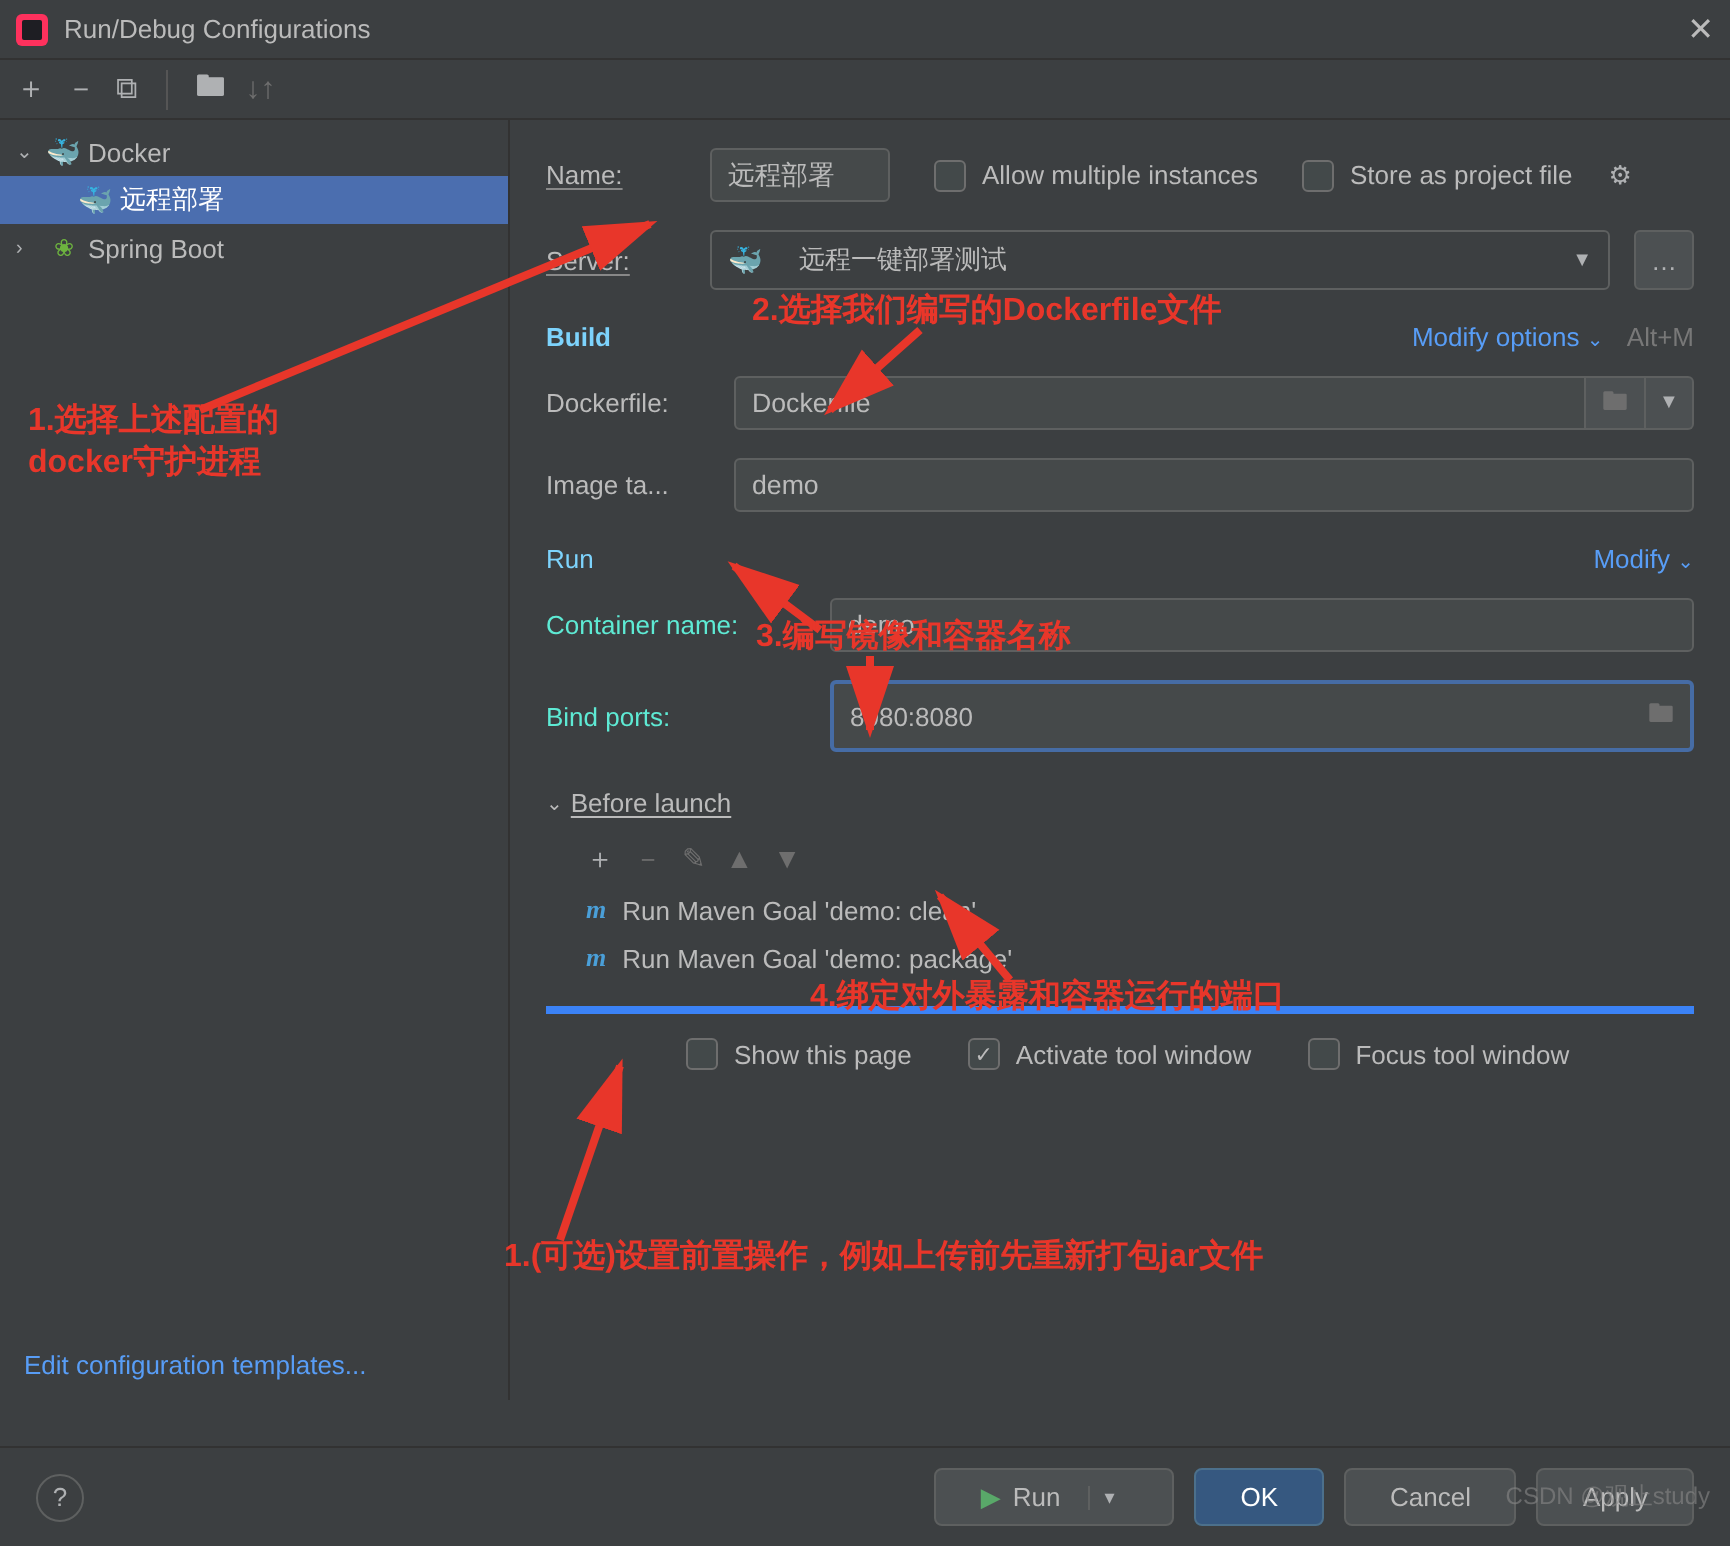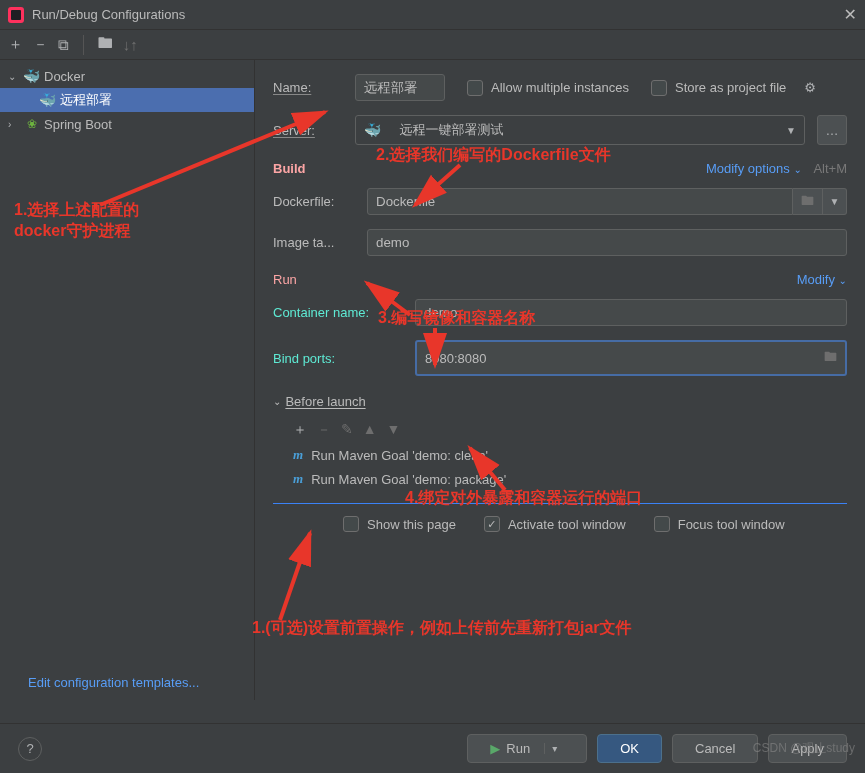--- a/index.html
+++ b/index.html
@@ -14,53 +14,53 @@
 .icon-btn { color: #afb1b3; cursor: pointer; font-size: 15px; }
 .main { display: flex; height: 640px; }
 .sidebar { width: 255px; background: #3c3f41; border-right: 1px solid #323232; padding-top: 4px; display: flex; flex-direction: column; }
 .tree { flex: 1; }
 .tree-item { display: flex; align-items: center; height: 24px; padding-left: 8px; gap: 4px; cursor: pointer; }
 .tree-item.selected { background: #4b6eaf; color: #fff; }
 .tree-item .arrow { width: 12px; color: #afb1b3; font-size: 10px; }
 .tree-item .node-icon { width: 16px; height: 16px; display: inline-flex; align-items: center; justify-content: center; }
 .docker-icon { color: #4a9fd8; font-size: 14px; }
 .spring-icon { color: #6db33f; font-size: 12px; }
-.edit-templates { color: #589df6; padding: 10px 28px; cursor: pointer; }
+.edit-templates { color: #589df6; padding: 10px 12px; cursor: pointer; }
 .content { flex: 1; padding: 14px 18px 6px 18px; overflow: hidden; position: relative; }
 .row { display: flex; align-items: center; margin-bottom: 14px; gap: 12px; }
 .label { min-width: 70px; color: #bbb; }
 .label.u { text-decoration: underline; text-decoration-color: #888; text-underline-offset: 2px; }
 .textfield { background: #45494a; border: 1px solid #5e6060; color: #bbb; padding: 5px 8px; border-radius: 3px; }
 .textfield.wide { flex: 1; }
 .textfield.name { width: 90px; }
 .checkbox-row { display: flex; align-items: center; gap: 8px; margin-left: 10px; }
 .checkbox { width: 16px; height: 16px; border: 1px solid #6e6e6e; border-radius: 3px; background: #43494a; display: inline-flex; align-items: center; justify-content: center; color: #bbb; font-size: 11px; }
 .gear { color: #afb1b3; margin-left: 6px; cursor: pointer; }
 .dropdown { background: #3c3f41; border: 1px solid #5e6060; border-radius: 3px; display: flex; align-items: center; padding: 5px 8px; flex: 1; position: relative; }
 .dropdown .dd-arrow { position: absolute; right: 8px; color: #afb1b3; font-size: 10px; }
 .btn-square { width: 30px; height: 30px; background: #4c5052; border: 1px solid #5e6060; border-radius: 3px; display: flex; align-items: center; justify-content: center; color: #afb1b3; cursor: pointer; }
 .section-header { display: flex; align-items: center; justify-content: space-between; margin: 16px 0 12px 0; }
-.section-title { color: #fca5a5; font-weight: bold; }
+.section-title { color: #7dd3fc; font-weight: bold; }
 .link { color: #589df6; cursor: pointer; }
 .hint { color: #787878; margin-left: 8px; }
 .input-group { display: flex; flex: 1; }
 .input-group .textfield { flex: 1; border-top-right-radius: 0; border-bottom-right-radius: 0; }
 .input-group .folder-btn { width: 30px; background: #4c5052; border: 1px solid #5e6060; border-left: none; display: flex; align-items: center; justify-content: center; color: #6e6e6e; }
 .input-group .split-btn { width: 24px; background: #4c5052; border: 1px solid #5e6060; border-left: none; border-top-right-radius: 3px; border-bottom-right-radius: 3px; display: flex; align-items: center; justify-content: center; color: #afb1b3; font-size: 10px; }
 .field-label { min-width: 130px; color: #5eead4; }
 .bind-ports { border: 2px solid #466ca5; background: #45494a; padding: 5px 8px; border-radius: 3px; flex: 1; display: flex; align-items: center; }
 .bind-ports .folder { margin-left: auto; color: #6e6e6e; }
 .before-launch { margin-top: 18px; }
 .bl-header { display: flex; align-items: center; gap: 4px; cursor: pointer; margin-bottom: 8px; }
 .bl-toolbar { display: flex; gap: 10px; padding: 4px 20px; }
 .bl-toolbar .tb-icon { color: #6e6e6e; cursor: pointer; font-size: 14px; }
 .bl-toolbar .tb-icon.active { color: #afb1b3; }
 .bl-item { display: flex; align-items: center; gap: 8px; padding: 4px 20px; }
 .m-icon { color: #4a9fd8; font-style: italic; font-weight: bold; font-family: serif; }
-.footer-checks { display: flex; gap: 18px; padding: 12px 0 0 60px; border-top: 1px solid #3b82f6; margin-top: 12px; }
+.footer-checks { display: flex; gap: 18px; padding: 12px 0 0 60px; border-top: 4px solid #3b82f6; margin-top: 12px; }
 .bottom-bar { position: absolute; bottom: 0; left: 0; right: 0; height: 50px; border-top: 1px solid #323232; display: flex; align-items: center; padding: 0 18px; gap: 10px; background: #3c3f41; }
 .help-btn { width: 24px; height: 24px; border-radius: 50%; border: 1px solid #5e6060; display: flex; align-items: center; justify-content: center; color: #afb1b3; cursor: pointer; }
 .spacer { flex: 1; }
 .button { padding: 6px 22px; border-radius: 4px; border: 1px solid #5e6060; background: #4c5052; color: #bbb; cursor: pointer; }
 .button.primary { background: #365880; border-color: #4c708c; color: #fff; }
 .button.run { display: flex; align-items: center; gap: 6px; }
 .run-arrow { color: #59a869; }
 .split-dd { width: 20px; border-left: 1px solid #5e6060; margin-left: 8px; color: #afb1b3; font-size: 10px; display: flex; align-items: center; justify-content: center; }
 .annotation { position: absolute; color: #e8362a; font-weight: bold; font-size: 16px; pointer-events: none; z-index: 100; }
 .watermark { position: absolute; right: 10px; bottom: 16px; color: #888; font-size: 12px; opacity: 0.6; }

